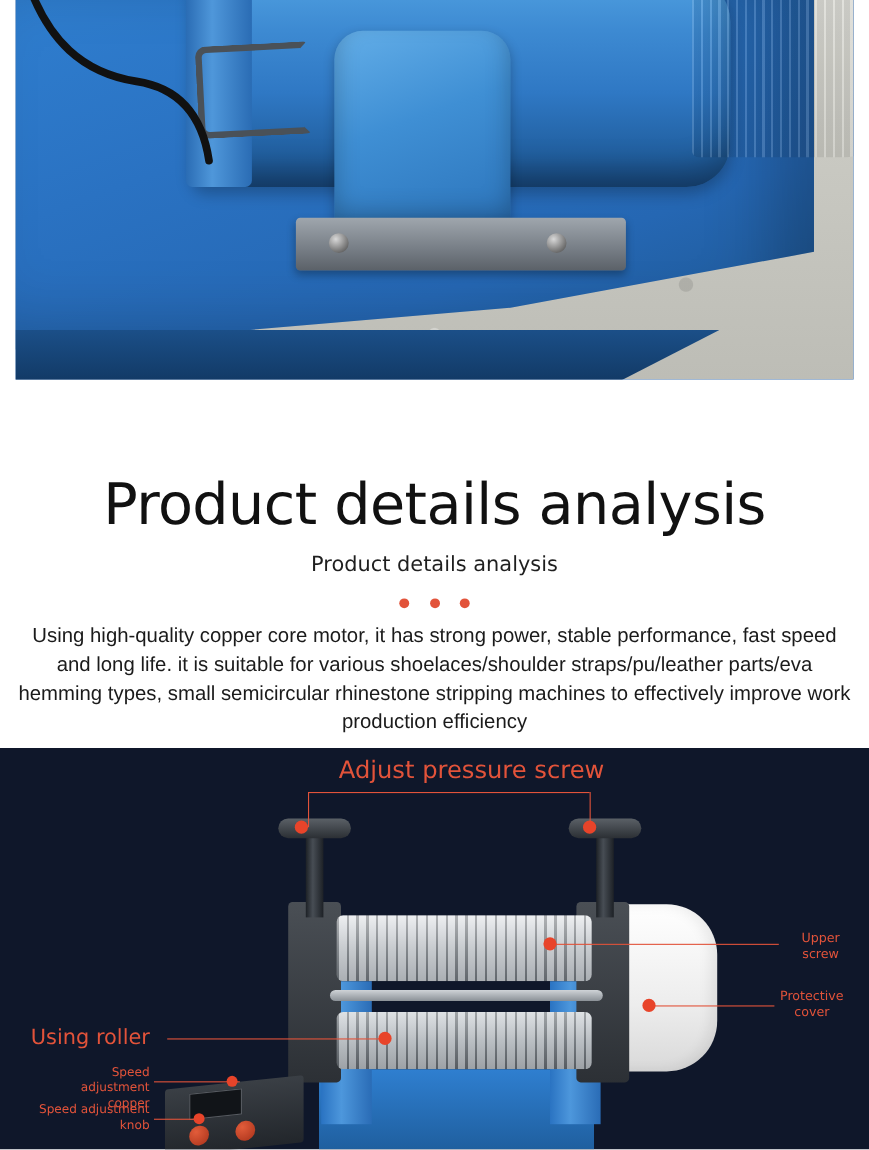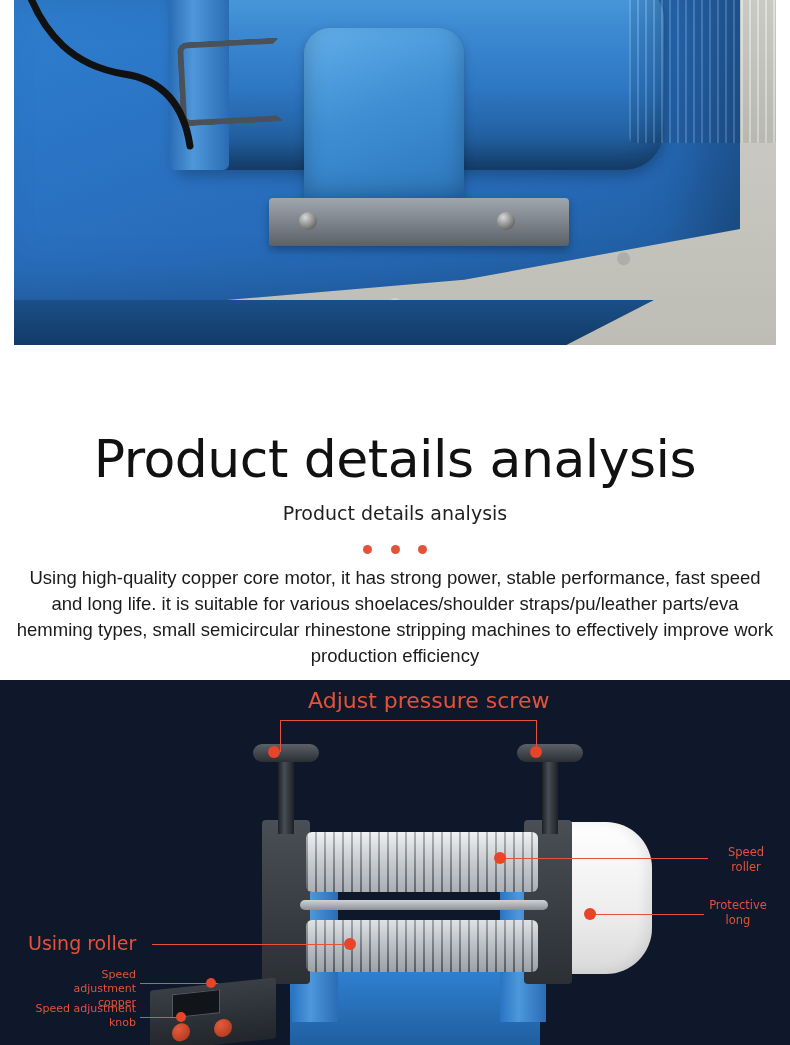--- a/index.html
+++ b/index.html
@@ -391,25 +391,25 @@
     <div class="mc-knob-b"></div>
   </div>
 
   <div class="dg-label lbl-adjust">Adjust pressure screw</div>
   <div class="leader" style="left:280px; top:40px; width:256px;"></div>
   <div class="leader" style="left:280px; top:40px; width:1px; height:32px;"></div>
   <div class="leader" style="left:536px; top:40px; width:1px; height:32px;"></div>
   <div class="dot" style="left:268px; top:66px;"></div>
   <div class="dot" style="left:530px; top:66px;"></div>
 
-  <div class="dg-label lbl-upper">Speed roller</div>
+  <div class="dg-label lbl-upper">Upper screw</div>
   <div class="leader" style="left:500px; top:178px; width:208px;"></div>
   <div class="dot" style="left:494px; top:172px;"></div>
 
-  <div class="dg-label lbl-protective">Protective long</div>
+  <div class="dg-label lbl-protective">Protective cover</div>
   <div class="leader" style="left:592px; top:234px; width:112px;"></div>
   <div class="dot" style="left:584px; top:228px;"></div>
 
   <div class="dg-label lbl-lower">Using roller</div>
   <div class="leader" style="left:152px; top:264px; width:200px;"></div>
   <div class="dot" style="left:344px; top:258px;"></div>
 
   <div class="dg-label lbl-speed-meter">Speed adjustment copper</div>
   <div class="leader" style="left:140px; top:303px; width:78px;"></div>
   <div class="dot small" style="left:206px; top:298px;"></div>

